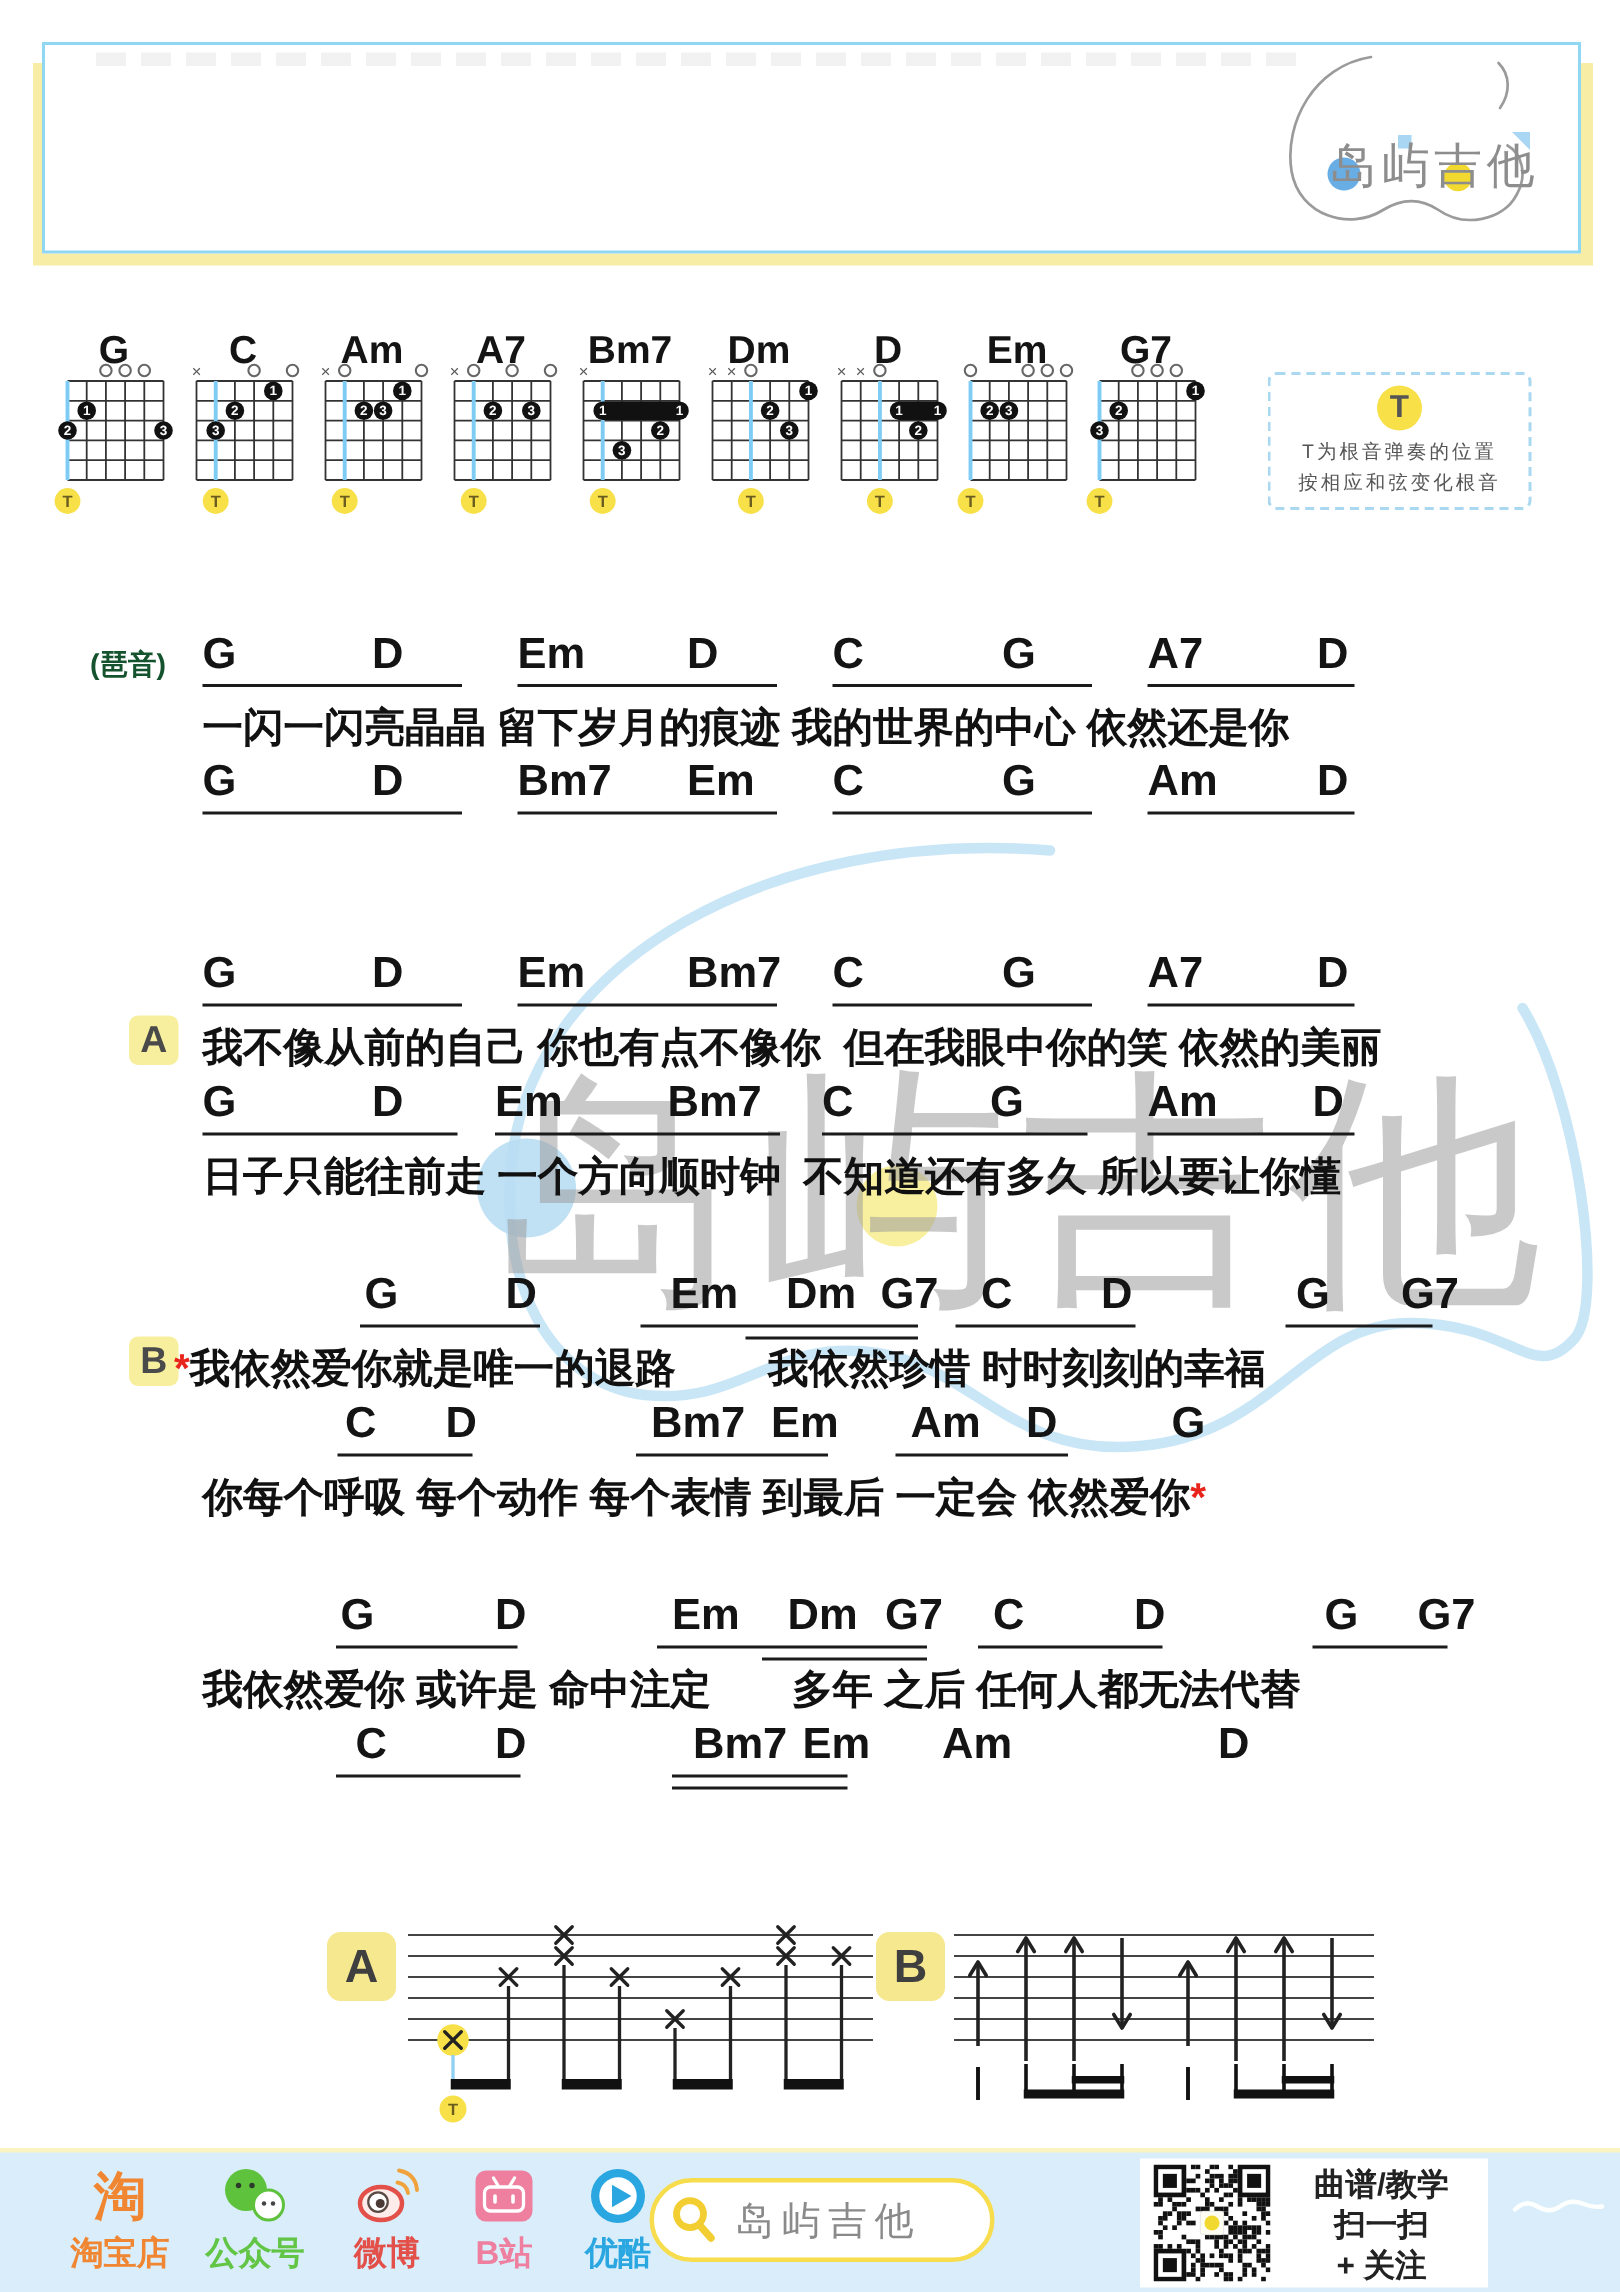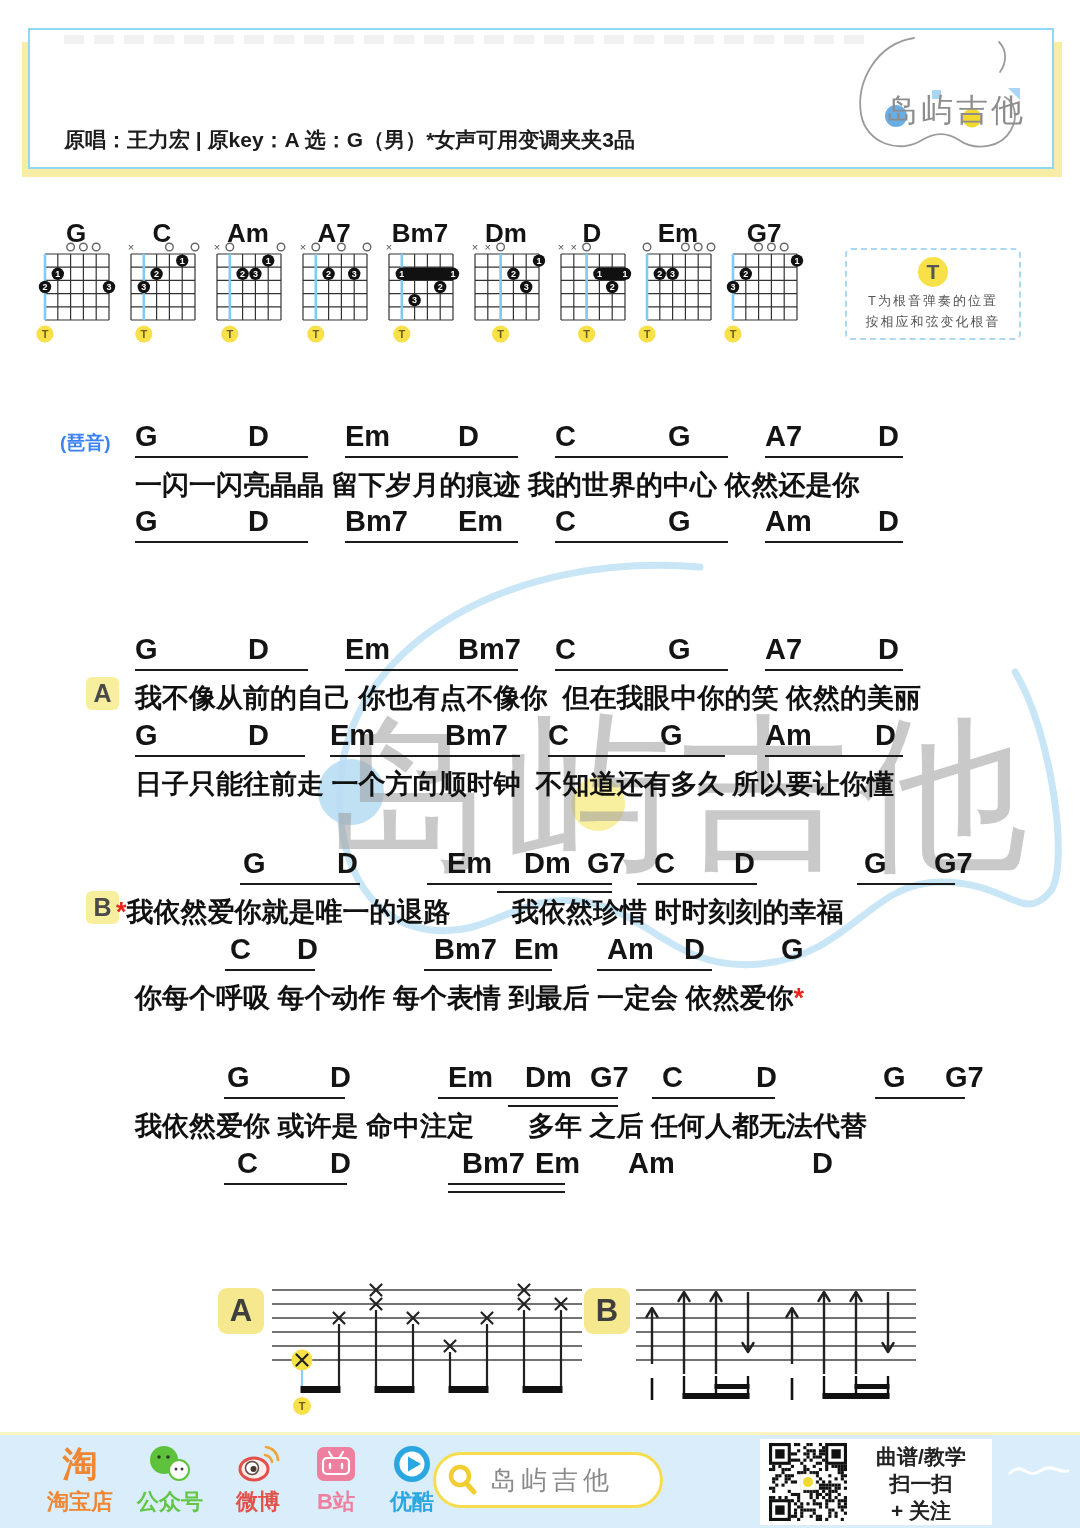--- a/index.html
+++ b/index.html
@@ -25,21 +25,21 @@
          background:#f8e049;color:#555;font-size:21px;font-weight:700;display:flex;align-items:center;justify-content:center;}
   .t-box .t-line{position:absolute;left:0;width:100%;text-align:center;font-size:13px;color:#555;
          letter-spacing:2px;font-weight:500;}
   .t-line.l1{top:42px;} .t-line.l2{top:63px;}
   
   #watermark{position:absolute;left:280px;top:552px;z-index:1;pointer-events:none;}
   
   #sheet{position:absolute;left:0;top:0;width:1080px;height:1528px;z-index:2;}
   .chord{position:absolute;font-size:29px;font-weight:700;letter-spacing:0px;color:#141414;}
   .ul{position:absolute;height:2.4px;background:#1b1b1b;}
-  .prefix{position:absolute;font-size:19px;font-weight:700;color:#3b82f6;}
+  .prefix{position:absolute;font-size:19px;font-weight:700;color:#14532d;}
   .badge{position:absolute;width:33px;height:33px;background:#f8ef9e;border-radius:6px;color:#4a4a4a;
          font-size:25px;font-weight:700;display:flex;align-items:center;justify-content:center;}
   .lyric{position:absolute;font-size:27px;font-weight:700;white-space:pre;color:#111;text-align:center;}
   .lyric .red{color:#e8251d;}
   
   .pat-badge{position:absolute;width:46px;height:46px;background:#f6e88e;border-radius:9px;color:#3f3f3f;
          font-size:31px;font-weight:700;display:flex;align-items:center;justify-content:center;z-index:2;}
   #patternA{position:absolute;left:262px;top:1272px;z-index:2;}
   #patternB{position:absolute;left:626px;top:1272px;z-index:2;}
   
@@ -57,21 +57,20 @@
       font-weight:600;color:#222;line-height:27px;}
 </style>
 </head>
 <body>
 
 <div class="page">
 
   <div class="header-shadow"></div>
   <div class="header">
     <div class="header-texture"></div>
-    <div class="meta">原唱：王力宏 | 原key：A 选：G（男）*女声可用变调夹夹3品</div>
     <svg class="logo-svg" width="190" height="133" viewBox="0 0 190 133">
       <path d="M 66 8 C 28 14, 8 52, 13 84 C 18 114, 52 124, 74 110 C 87 102, 99 102, 111 110 C 128 122, 154 117, 163 100 C 171 86, 166 72, 157 67" fill="none" stroke="#9b9b9b" stroke-width="1.8" stroke-linecap="round"></path>
       <path d="M 152 42 C 159 32, 159 20, 151 12" fill="none" stroke="#9b9b9b" stroke-width="1.8" stroke-linecap="round"></path>
       <circle cx="48" cy="86" r="11" fill="#4f9fe0" opacity="0.85"></circle>
       <rect x="84" y="60" width="9" height="9" fill="#a9d6f2"></rect>
       <circle cx="124" cy="88" r="9.5" fill="#f2d930"></circle>
       <polygon points="160,58 172,58 172,70" fill="#a9d6f2"></polygon>
       <text x="38" y="91" font-size="32" letter-spacing="3" fill="#8d8d8d" font-weight="400">岛屿吉他</text>
     </svg>
   </div>

